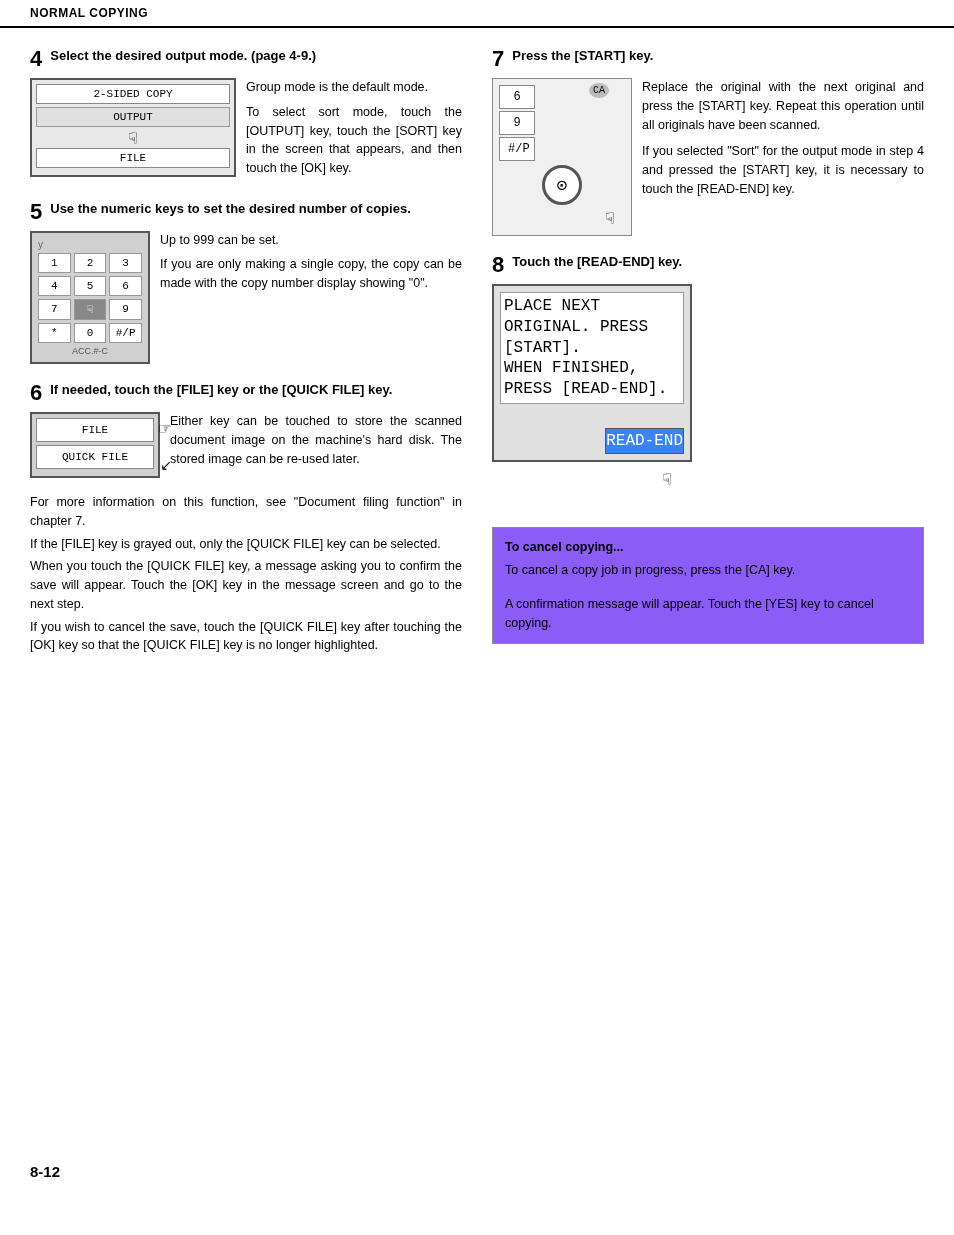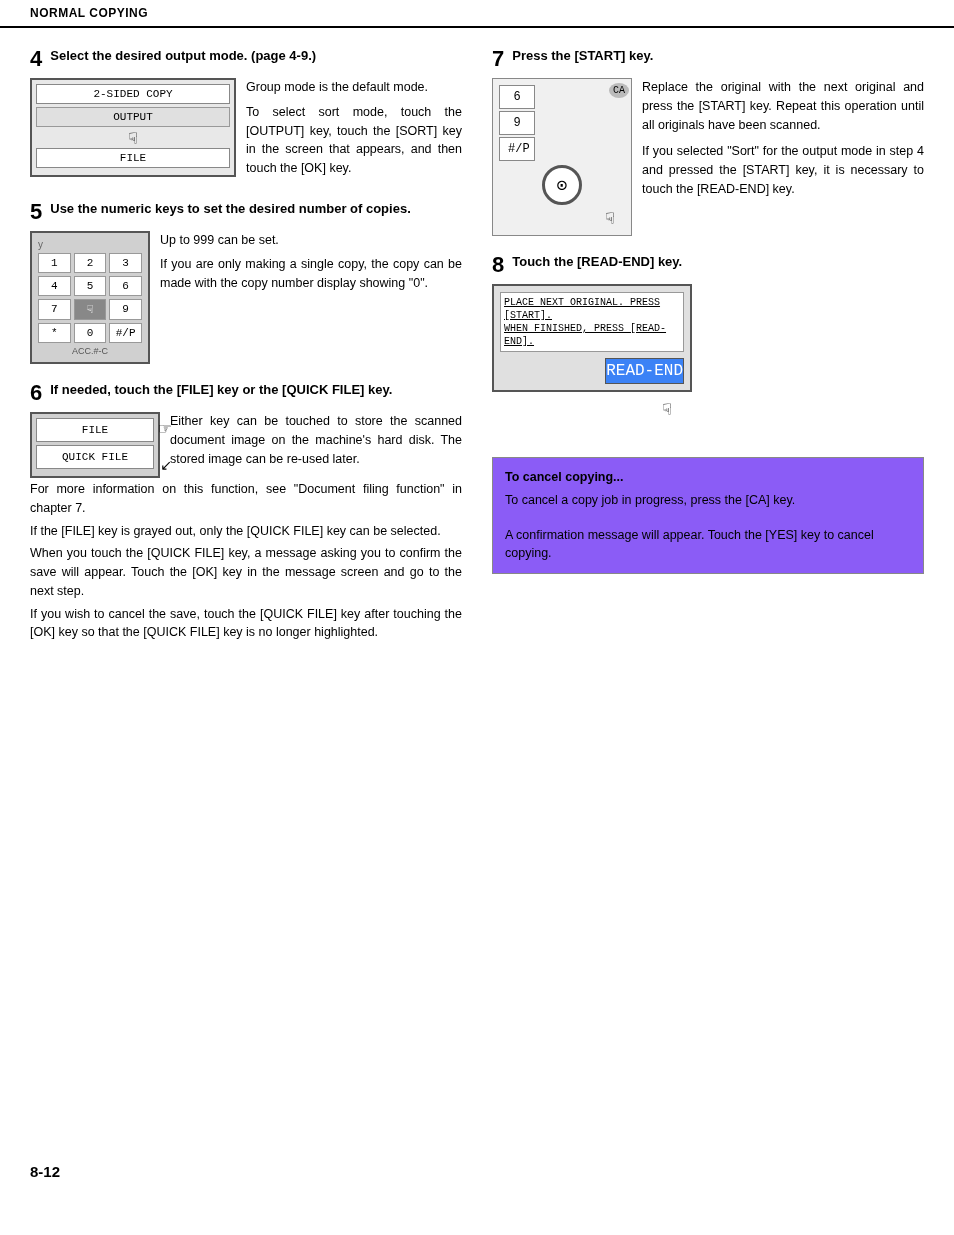--- a/index.html
+++ b/index.html
@@ -147,21 +147,21 @@
       top: 5px;
       font-size: 16px;
     }
     .hand-icon-right2 {
       position: absolute;
       right: -14px;
       bottom: 3px;
       font-size: 14px;
     }
     .step6-text { flex: 1; font-size: 12.5px; line-height: 1.5; text-align: justify; }
-    .step6-extra { font-size: 12.5px; line-height: 1.5; text-align: justify; margin-top: 2px; }
+    .step6-extra { font-size: 12.5px; line-height: 1.5; text-align: justify; margin-top: 15px; }
 
     
     .step7-layout {
       display: flex;
       gap: 10px;
       align-items: flex-start;
     }
     .start-key-area {
       width: 140px;
       flex-shrink: 0;
@@ -219,27 +219,26 @@
       border: 2px solid #555;
       background: #e0e0e0;
       padding: 6px;
       margin-bottom: 8px;
       font-size: 10px;
       font-family: 'Courier New', monospace;
       width: 200px;
       position: relative;
     }
     .step8-msg {
-      font-size: 10px;
+      font-size: 16px;
       line-height: 1.3;
-      margin-bottom: 6px;
+      margin-bottom: 24px;
       padding: 3px;
       background: #fff;
       border: 1px solid #999;
-      text-decoration: underline;
     }
     .step8-readend {
       background: #3b82f6;
       color: #fff;
       border: 1px solid #555;
       font-size: 16px;
       padding: 3px 0;
       display: inline-block;
       text-align: center;
       float: right;
@@ -376,21 +375,21 @@
     <div class="right-col">
 
       <div class="step-block">
         <div class="step-heading">
           <span class="step-number">7</span>
           <span class="step-title">Press the [START] key.</span>
         </div>
         <div class="step7-layout">
           <div>
             <div class="start-key-area">
-              <div style="position:absolute;top:4px;right:2px;">
+              <div style="position:absolute;top:4px;right:22px;">
                 <span class="ca-badge">CA</span>
               </div>
               <div class="start-key-row" style="margin-bottom:2px;">
                 <div class="sk">6</div>
               </div>
               <div class="start-key-row" style="margin-bottom:2px;">
                 <div class="sk">9</div>
               </div>
               <div class="start-key-row" style="margin-bottom:2px;">
                 <div class="sk">#/P</div>

